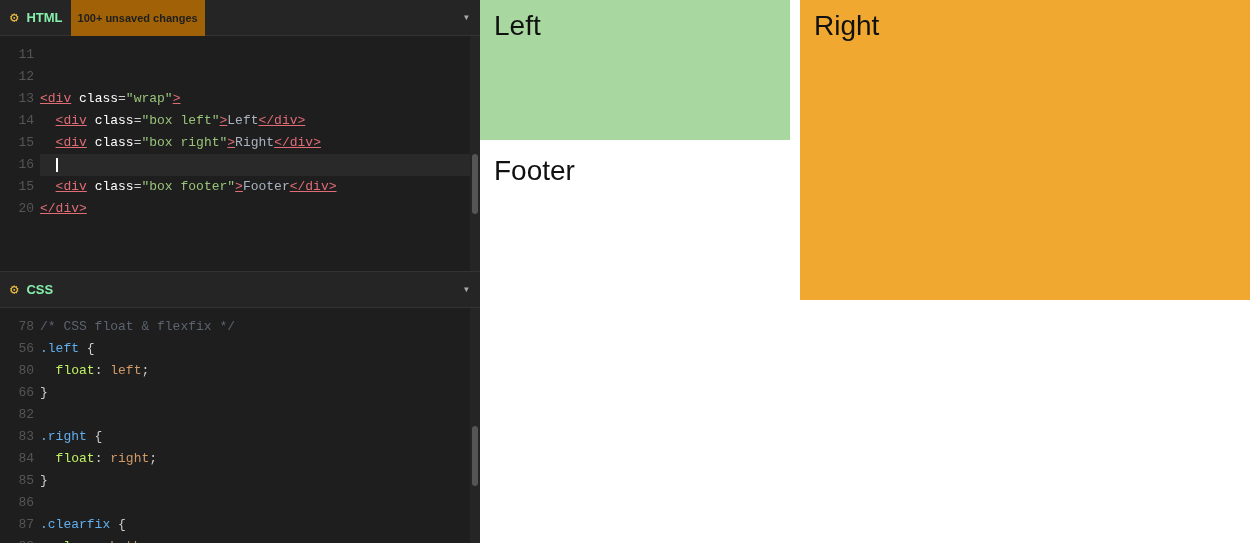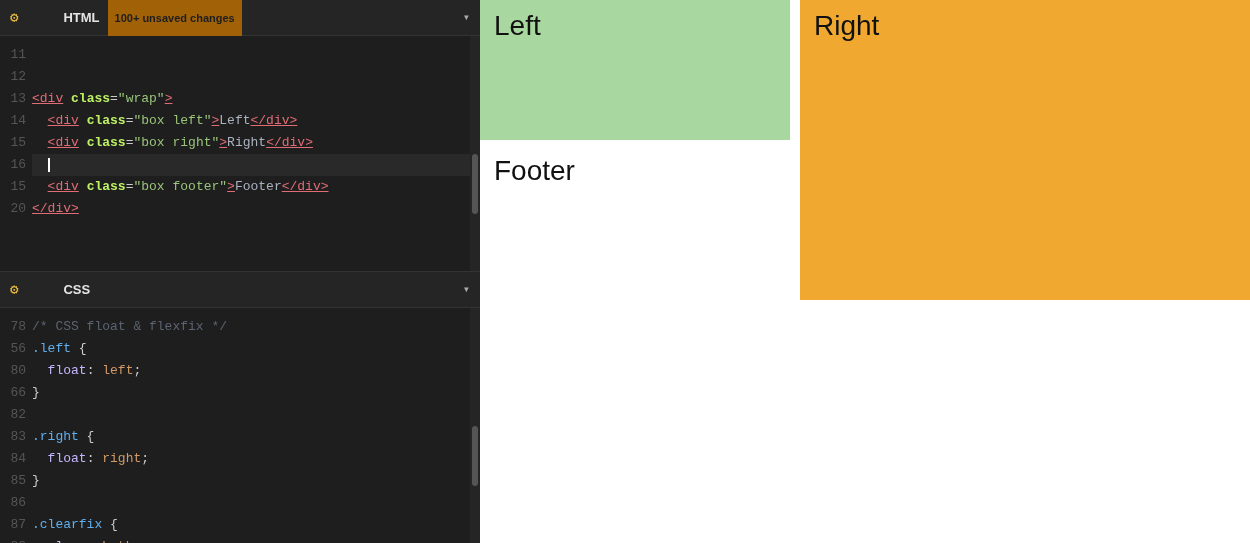--- a/index.html
+++ b/index.html
@@ -38,25 +38,24 @@
       gap: 8px;
       border-bottom: 1px solid #333;
     }
 
     .editor-header-icon {
       color: #f0c040;
       font-size: 14px;
     }
 
     .editor-header-title {
-      color: #e5e5e5;
+      color: #86efac;
       font-size: 13px;
       font-weight: bold;
       font-family: Arial, sans-serif;
-      margin-left: 37px;
     }
 
     .unsaved-badge {
       background: #a16207;
       color: #1e1e1e;
       font-size: 11px;
       font-family: Arial, sans-serif;
       padding: 20px 7px;
       border-radius: 3px;
       font-weight: bold;
@@ -68,20 +67,21 @@
       font-size: 12px;
       cursor: pointer;
     }
 
     .code-area {
       flex: 1;
       background: #1e1e1e;
       overflow: hidden;
       position: relative;
       display: flex;
+      padding-left: 8px;
     }
 
     .line-numbers {
       padding: 8px 0;
       text-align: right;
       color: #555;
       font-size: 13px;
       line-height: 22px;
       min-width: 32px;
       user-select: none;
@@ -110,25 +110,25 @@
       height: 60px;
       background: #555;
       border-radius: 3px;
       position: absolute;
       top: 50%;
       left: 2px;
     }
 
     
     .tag { color: #e06c75; text-decoration: underline; }
-    .attr { color: #bef264; font-weight: bold; }
+    .attr { color: #ffffff; }
     .str { color: #98c379; }
     .text { color: #abb2bf; }
     .comment { color: #5c6370; }
-    .keyword { color: #c4b5fd; }
+    .keyword { color: #bef264; }
     .prop { color: #61afef; }
     .val { color: #d19a66; }
 
     
     .cursor-line {
       background: rgba(255,255,255,0.05);
     }
 
     
     .section-divider {

